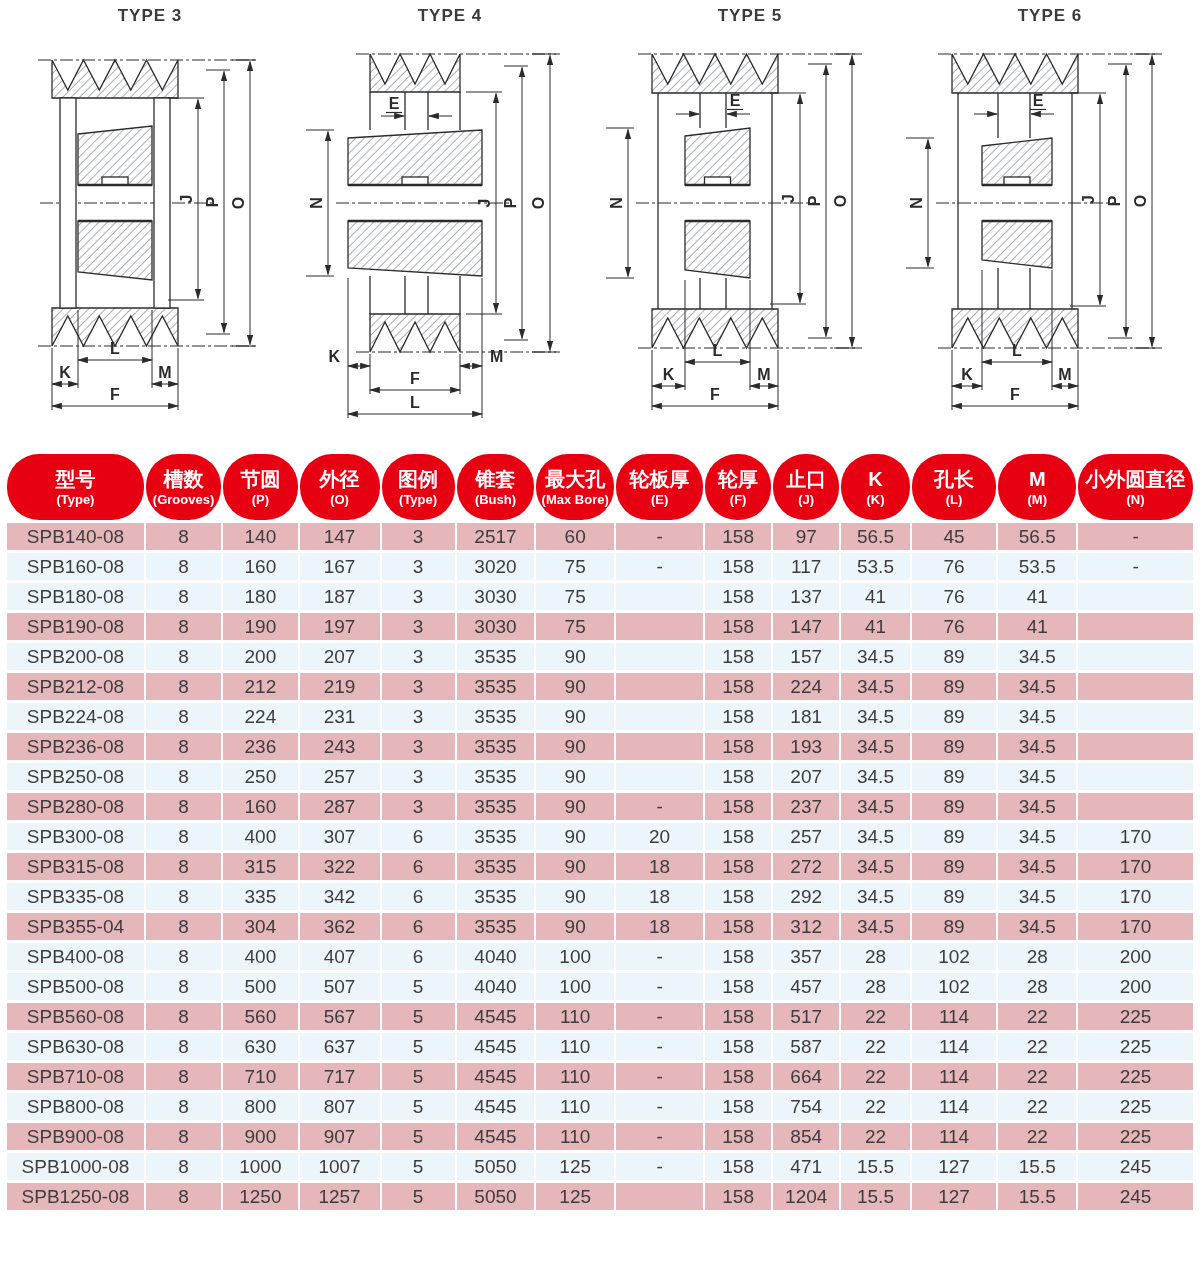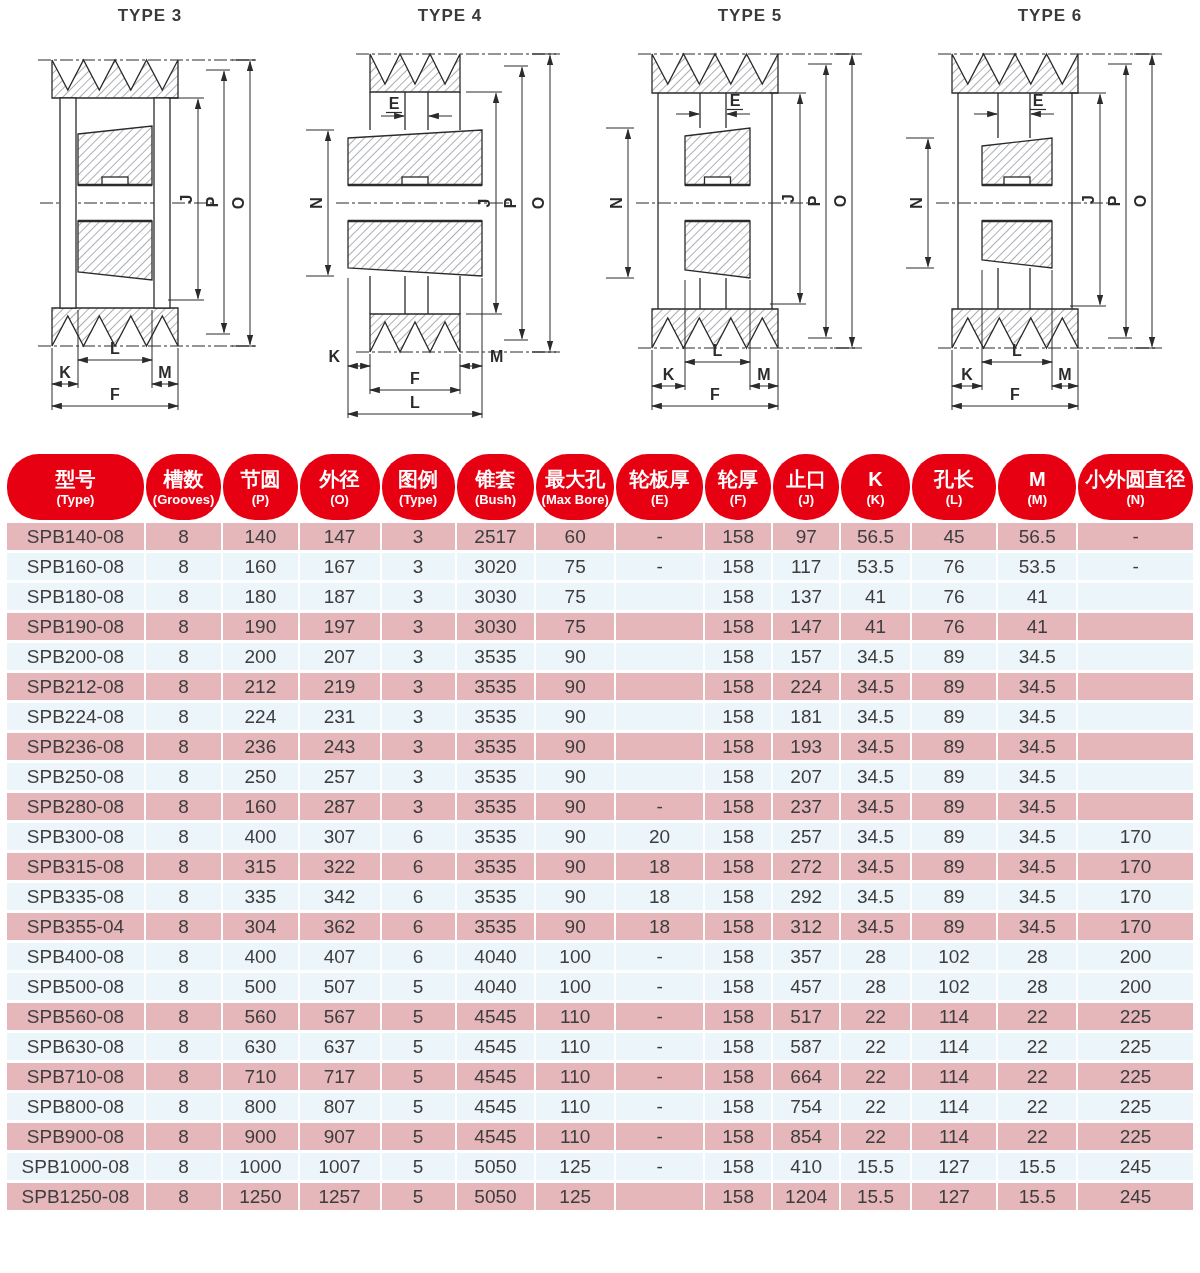--- a/index.html
+++ b/index.html
@@ -701,21 +701,21 @@
         <tr class="r1">
           <td>SPB1000-08</td>
           <td>8</td>
           <td>1000</td>
           <td>1007</td>
           <td>5</td>
           <td>5050</td>
           <td>125</td>
           <td>-</td>
           <td>158</td>
-          <td>410</td>
+          <td>471</td>
           <td>15.5</td>
           <td>127</td>
           <td>15.5</td>
           <td>245</td>
         </tr>
         <tr class="r0">
           <td>SPB1250-08</td>
           <td>8</td>
           <td>1250</td>
           <td>1257</td>

